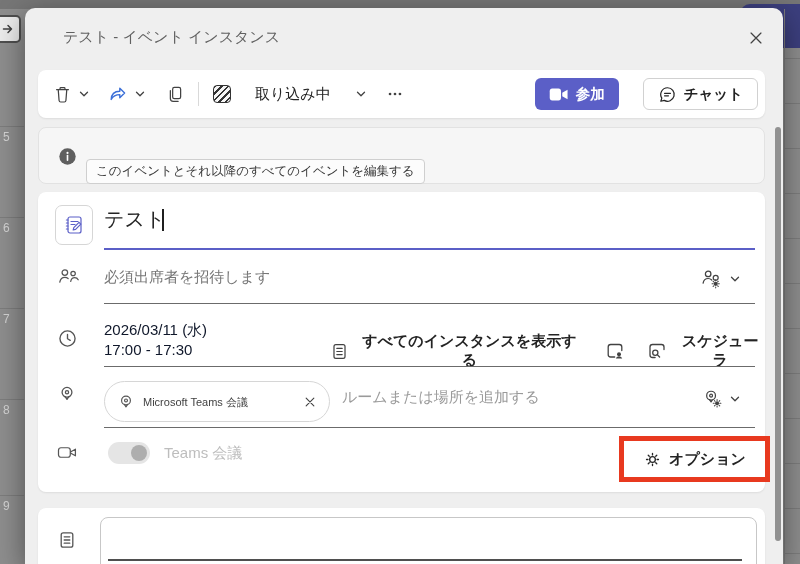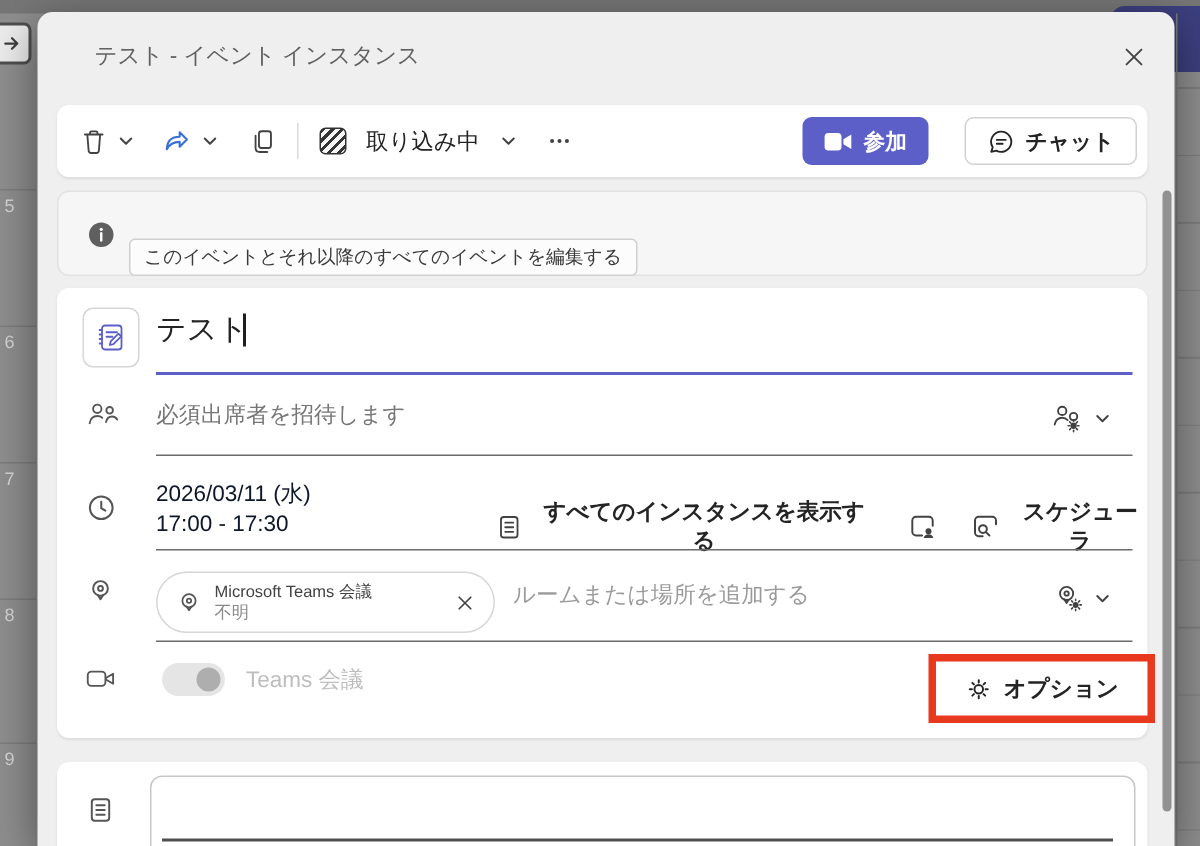--- a/index.html
+++ b/index.html
@@ -29,21 +29,21 @@
 
   .card { position:absolute; background:#fff; border-radius:8px; box-shadow:0 1px 2px rgba(0,0,0,.08); }
 
   
   .toolbar { left:13px; top:62px; width:727px; height:48px; display:flex; align-items:center; padding:0 7px 0 12px; }
   .icon-btn { display:flex; align-items:center; justify-content:center; height:32px; min-width:24px;
     background:transparent; border:none; cursor:pointer; padding:0 3px; }
   .chev-btn { min-width:16px; }
   .sp10{width:10px}.sp12{width:12px}.sp14{width:14px}
   .tb-divider { width:1px; height:24px; background:#d9d9d9; }
-  .status-btn { display:flex; align-items:center; gap:13px; height:32px; background:transparent; border:none;
+  .status-btn { display:flex; align-items:center; gap:24px; height:32px; background:transparent; border:none;
     cursor:pointer; font-size:15px; color:#242424; font-family:inherit; padding:0 4px; }
   .busy-swatch { width:18px; height:18px; border-radius:4px; border:1px solid #333;
     background:repeating-linear-gradient(135deg,#333 0 2px,#f5f5f5 2px 4.6px); }
   .tb-right { margin-left:auto; display:flex; align-items:center; gap:24px; }
   .join-btn { display:flex; align-items:center; gap:7px; height:32px; padding:0 14px; background:#5b5fc7;
     color:#fff; border:none; border-radius:6px; font-size:14.5px; font-weight:bold; font-family:inherit; cursor:pointer; }
   .chat-btn { display:flex; align-items:center; gap:7px; height:32px; padding:0 14px; background:#fff;
     color:#242424; border:1px solid #d1d1d1; border-radius:6px; font-size:14.5px; font-weight:bold; font-family:inherit; cursor:pointer; }
 
   
@@ -341,21 +341,20 @@
       <div class="loc-chip">
         <span>
           <svg width="18" height="18" viewBox="0 0 20 20" fill="none" stroke="#555" stroke-width="1.3" stroke-linecap="round" stroke-linejoin="round">
               <circle cx="10" cy="8.3" r="4.9"></circle>
               <circle cx="10" cy="8.3" r="1.6"></circle>
               <path d="M8.2 12.6L10 15.4l1.8-2.8"></path>
             </svg>
         </span>
         <span class="chip-texts">
           <div class="chip-title">Microsoft Teams 会議</div>
-          <div class="chip-sub">不明</div>
         </span>
         <button class="chip-x">
           <span>
             <svg width="14" height="14" viewBox="0 0 20 20">
                 <path d="M4.5 4.5l11 11M15.5 4.5l-11 11" stroke="#424242" stroke-width="1.6" stroke-linecap="round"></path>
               </svg>
           </span>
         </button>
       </div>
       <input class="loc-input" placeholder="ルームまたは場所を追加する" style="">

